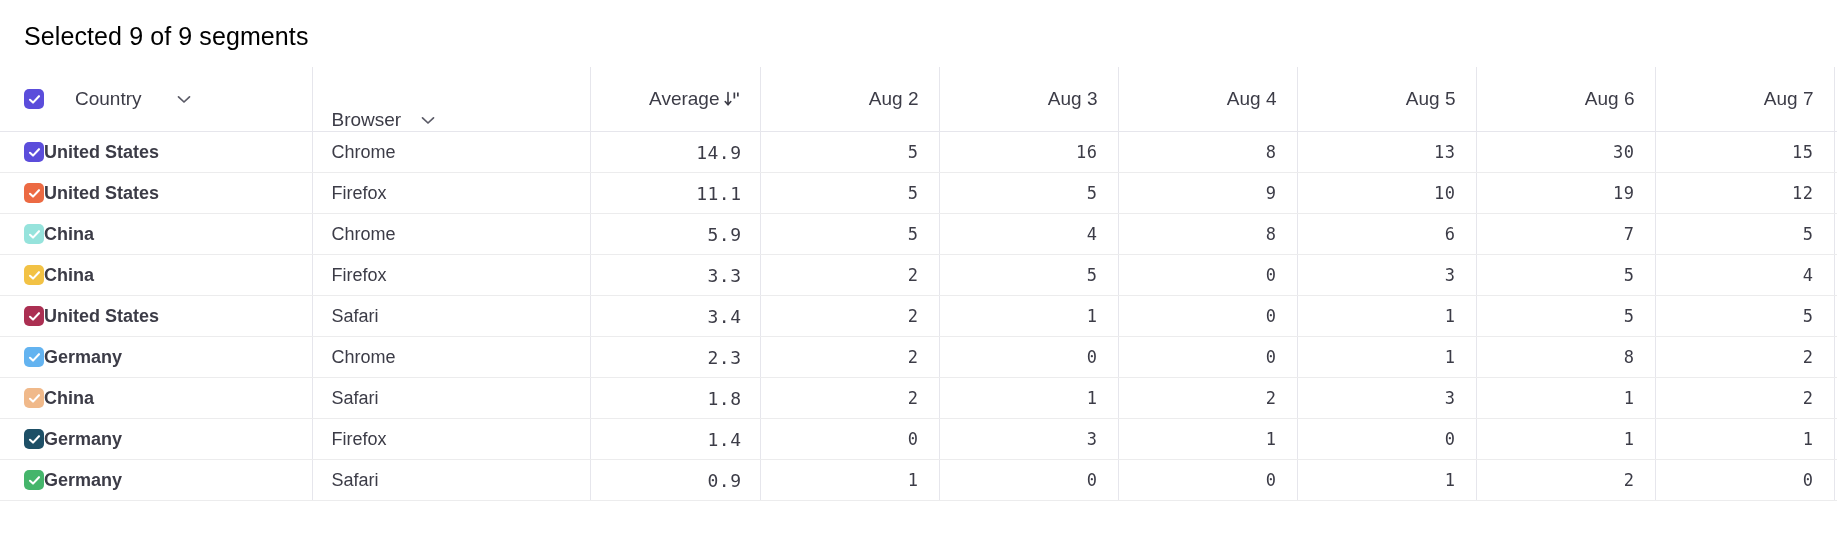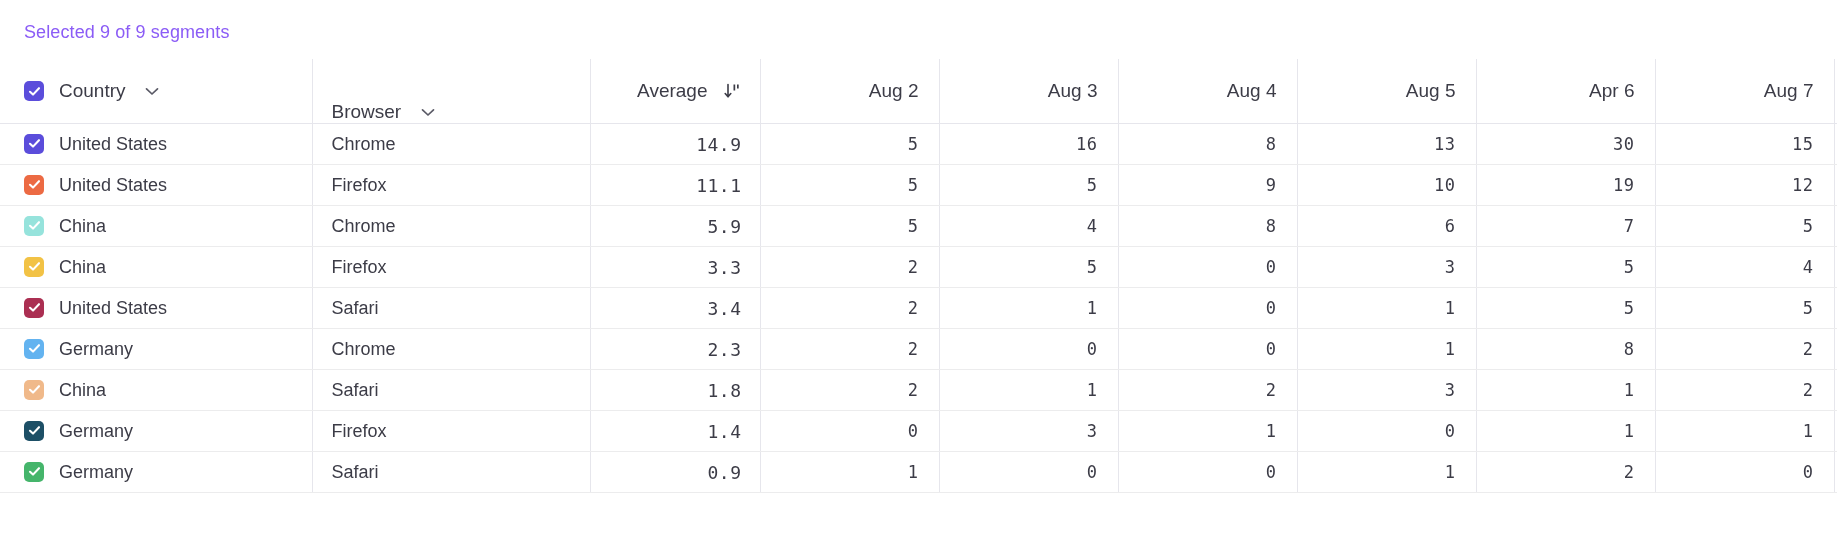--- a/index.html
+++ b/index.html
@@ -14,22 +14,22 @@
     color: #2e2e3a;
     overflow: hidden;
   }
   .wrap {
     width: 1837px;
     height: 558px;
     position: relative;
     box-sizing: border-box;
   }
   .status-line {
-    font-size: 18px;
-    color: #8b5cf6;
+    font-size: 25px;
+    color: #000000;
     padding: 22px 0 0 24px;
     letter-spacing: 0.1px;
   }
   table.grid {
     border-collapse: collapse;
     table-layout: fixed;
     margin-top: 16px;
     width: 1837px;
   }
   table.grid th, table.grid td {
@@ -97,36 +97,37 @@
   tbody td.c-day {
     text-align: right;
     padding-right: 20px;
     border-left: 1px solid #e6e6ec;
     font-family: "DejaVu Sans Mono", monospace;
     font-size: 17px;
     letter-spacing: 0.5px;
   }
   .country-cell {
     display: flex;
-    gap: 15px;
+    align-items: center;
+    font-weight: bold;
   }
   .swatch {
     width: 20px;
     height: 20px;
     border-radius: 5px;
     display: inline-flex;
     align-items: center;
     justify-content: center;
     flex: 0 0 auto;
   }
   .swatch svg { display: block; }
   .hdr-country {
     display: flex;
     align-items: center;
-    gap: 15px;
+    gap: 31px;
   }
   .checkbox-all {
     width: 20px;
     height: 20px;
     border-radius: 5px;
     background: #5b4ddb;
     display: inline-flex;
     align-items: center;
     justify-content: center;
     flex: 0 0 auto;
@@ -140,21 +141,21 @@
   .hdr-browser {
     display: flex;
     align-items: center;
     gap: 16px;
     margin-top: 42px;
   }
   .hdr-average {
     display: inline-flex;
     align-items: center;
     justify-content: flex-end;
-    gap: 16px;
+    gap: 4px;
     width: 100%;
   }
   .sort-icon { line-height: 0; display: inline-block; }
 </style>
 </head>
 <body>
 
 <div class="wrap">
 
   <div class="status-line">Selected 9 of 9 segments</div>
@@ -208,21 +209,21 @@
                 <rect x="9.5" y="1.5" width="1.7" height="6" fill="#3c3c47"></rect>
                 <rect x="13" y="1.5" width="1.7" height="4" fill="#3c3c47"></rect>
               </svg>
             </span>
           </span>
         </th>
         <th class="h-day">Aug 2</th>
         <th class="h-day">Aug 3</th>
         <th class="h-day">Aug 4</th>
         <th class="h-day">Aug 5</th>
-        <th class="h-day">Apr 6</th>
+        <th class="h-day">Aug 6</th>
         <th class="h-day">Aug 7</th>
         <th class="h-day">Aug 8</th>
       </tr>
     </thead>
     <tbody>
 
     <tr>
           <td class="c-country">
             <div class="country-cell">
               <span class="swatch" style="background: rgb(91, 77, 219);">

